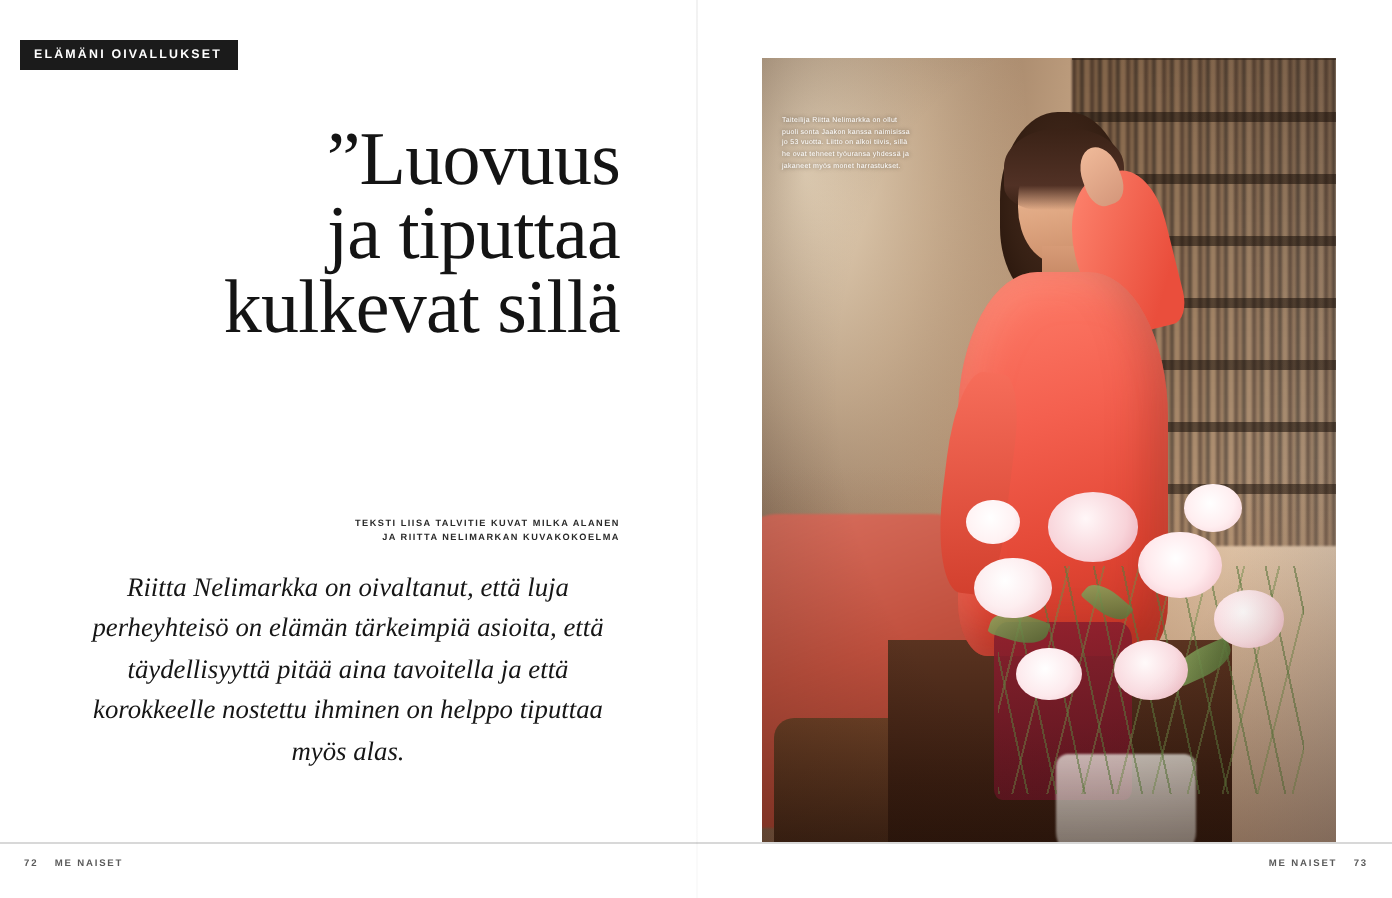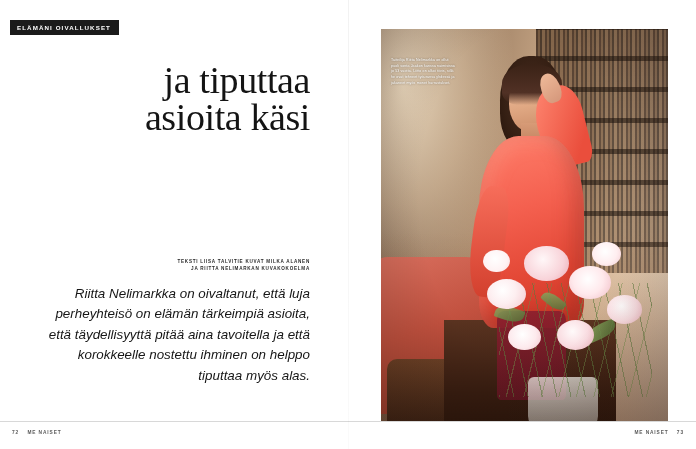--- a/index.html
+++ b/index.html
@@ -60,22 +60,22 @@
     font-weight: 700;
     color: #2a2a2a;
     line-height: 1.55;
   }
   .credits span { display: block; }
 
   .standfirst {
     position: absolute;
     left: 38px; top: 284px;
     width: 272px;
-    text-align: right;
-    font-family: Liberation Sans, sans-serif;
+    text-align: center;
+    font-family: Liberation Serif, serif;
     font-size: 13.4px;
     line-height: 1.52;
     color: #161616;
     font-style: italic;
   }
 
   .rule-left {
     position: absolute;
     left: 0; top: 421px;
     width: 349px; height: 1px;
@@ -288,22 +288,23 @@
 </head>
 <body>
 
 <div class="spread">
 
   <div class="page-left">
 
     <div class="kicker">ELÄMÄNI OIVALLUKSET</div>
 
     <div class="headline">
+      <span class="ln">”Luovuus</span>
       <span class="ln">ja tiputtaa</span>
-      <span class="ln">asioita käsi</span>
+      <span class="ln">kulkevat sillä</span>
     </div>
 
     <div class="credits">
       <span>TEKSTI LIISA TALVITIE  KUVAT MILKA ALANEN</span>
       <span>JA RIITTA NELIMARKAN KUVAKOKOELMA</span>
     </div>
 
     <div class="standfirst">Riitta Nelimarkka on oivaltanut, että luja perheyhteisö on elämän tärkeimpiä asioita, että täydellisyyttä pitää aina tavoitella ja että korokkeelle nostettu ihminen on helppo tiputtaa myös alas.</div>
 
     <div class="rule-left"></div>

